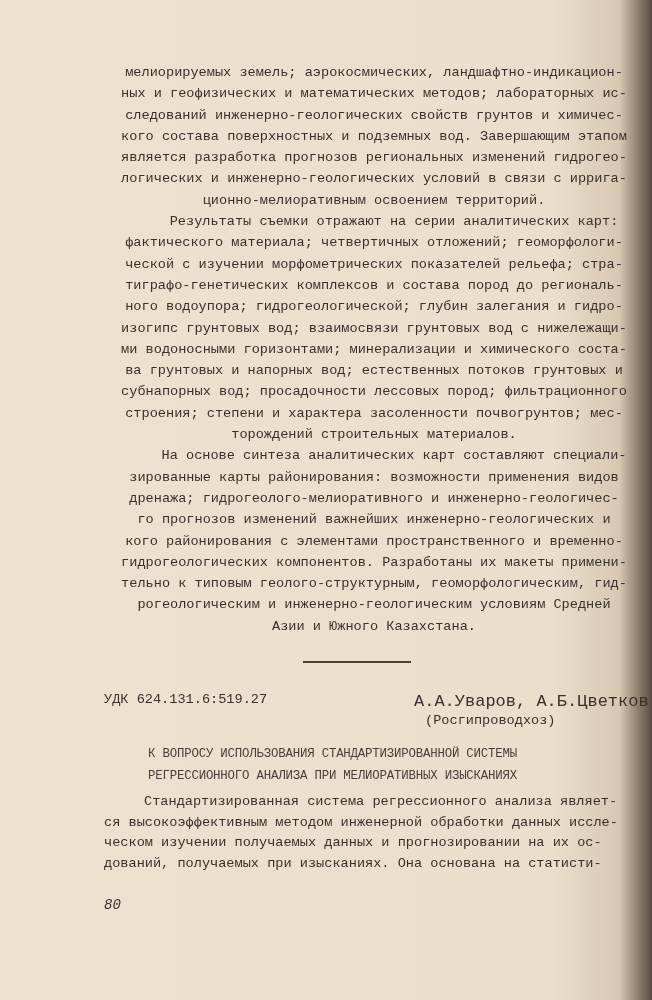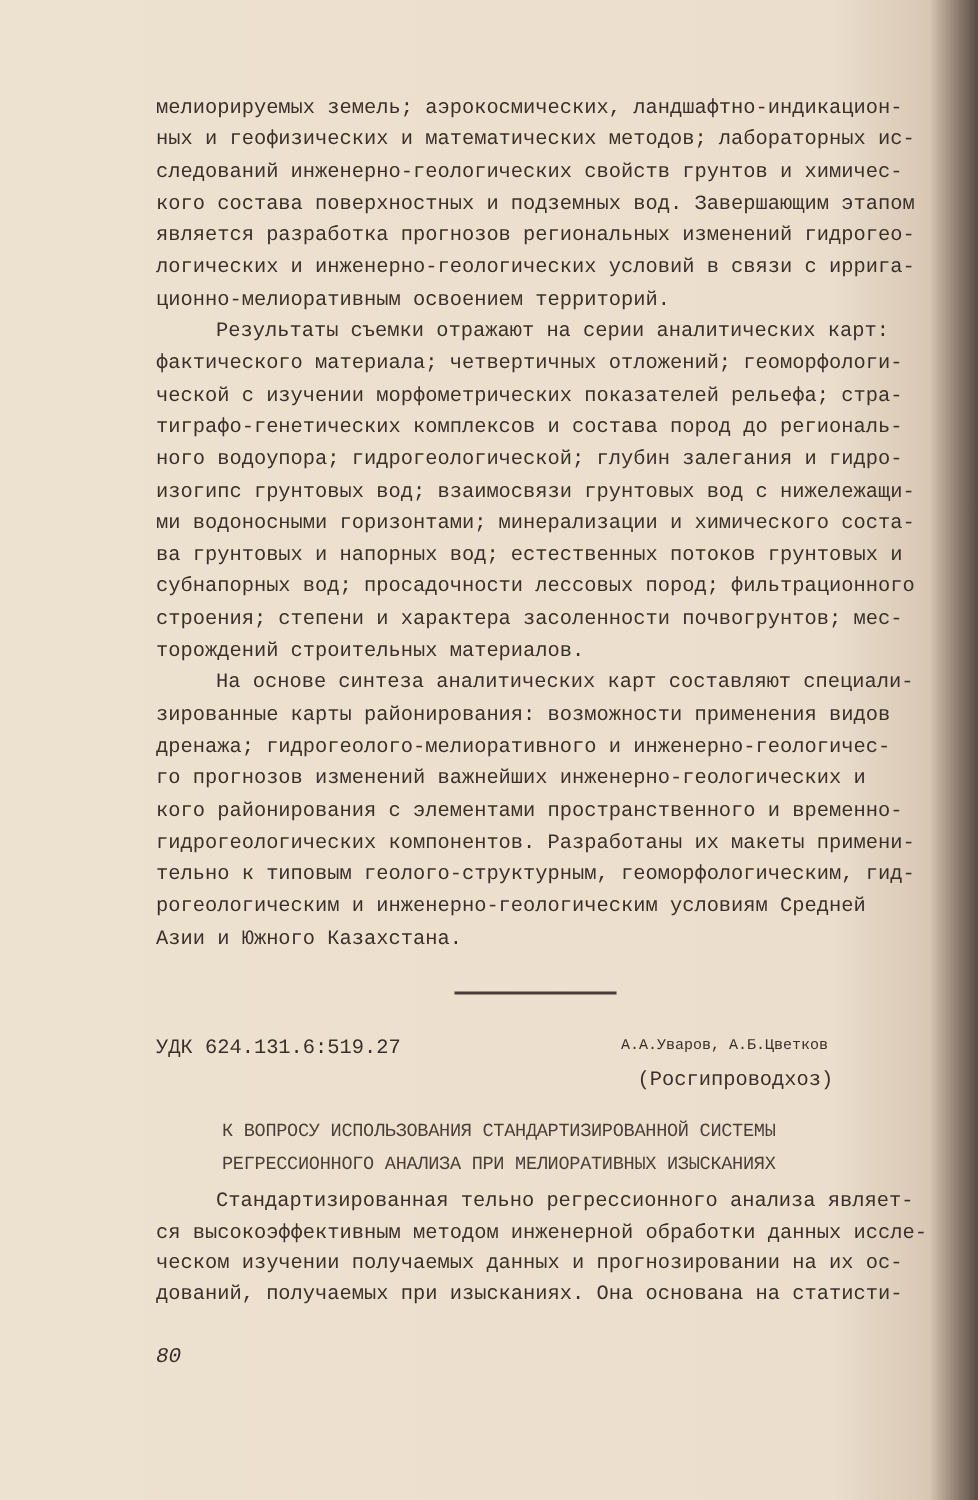--- a/index.html
+++ b/index.html
@@ -13,30 +13,30 @@
     .page {
       position: absolute; left: 0; top: 0; width: 652px; height: 1000px;
       background: linear-gradient(90deg, #ede1d0 0%, #ebdecd 85%, #d8c7b3 95%, #8c7a6c 98%, #5a4c44 100%);
     }
     .content {
       position: absolute; left: 104px; top: 62px; width: 540px;
       font-size: 13.6px; line-height: 21.3px;
     }
     .line { white-space: pre; display: block; height: 21.3px; }
     .indent { padding-left: 40px; }
-    .block { margin: 0; }
+    .block { margin: 0; text-align: center; }
     .divider {
       position: absolute; left: 303px; top: 661px; width: 108px; height: 2px;
       background: #4a3e36;
     }
     .udk {
       position: absolute; left: 104px; top: 692px; font-size: 13.6px;
     }
     .authors {
-      position: absolute; left: 414px; top: 692px; font-size: 10px; white-space: pre;
+      position: absolute; left: 414px; top: 692px; font-size: 17px; white-space: pre;
     }
     .org {
       position: absolute; left: 425px; top: 713px; font-size: 13.6px; white-space: pre;
     }
     .title {
       position: absolute; left: 148px; top: 743px; font-size: 12.4px; line-height: 22px;
       letter-spacing: -0.2px; color: #4a3f38;
     }
     .title .line { height: 22px; }
     .abstract {
@@ -92,20 +92,20 @@
   <div class="udk">УДК 624.131.6:519.27</div>
   <div class="authors">А.А.Уваров, А.Б.Цветков</div>
   <div class="org">(Росгипроводхоз)</div>
 
   <div class="title">
     <span class="line">К ВОПРОСУ ИСПОЛЬЗОВАНИЯ СТАНДАРТИЗИРОВАННОЙ СИСТЕМЫ</span>
     <span class="line">РЕГРЕССИОННОГО АНАЛИЗА ПРИ МЕЛИОРАТИВНЫХ ИЗЫСКАНИЯХ</span>
   </div>
 
   <div class="abstract">
-    <span class="line indent">Стандартизированная тельно регрессионного анализа являет-</span>
+    <span class="line indent">Стандартизированная система регрессионного анализа являет-</span>
     <span class="line">ся высокоэффективным методом инженерной обработки данных иссле-</span>
     <span class="line">ческом изучении получаемых данных и прогнозировании на их ос-</span>
     <span class="line">дований, получаемых при изысканиях. Она основана на статисти-</span>
   </div>
 
   <div class="pagenum">80</div>
 </div>
 
 </body></html>

